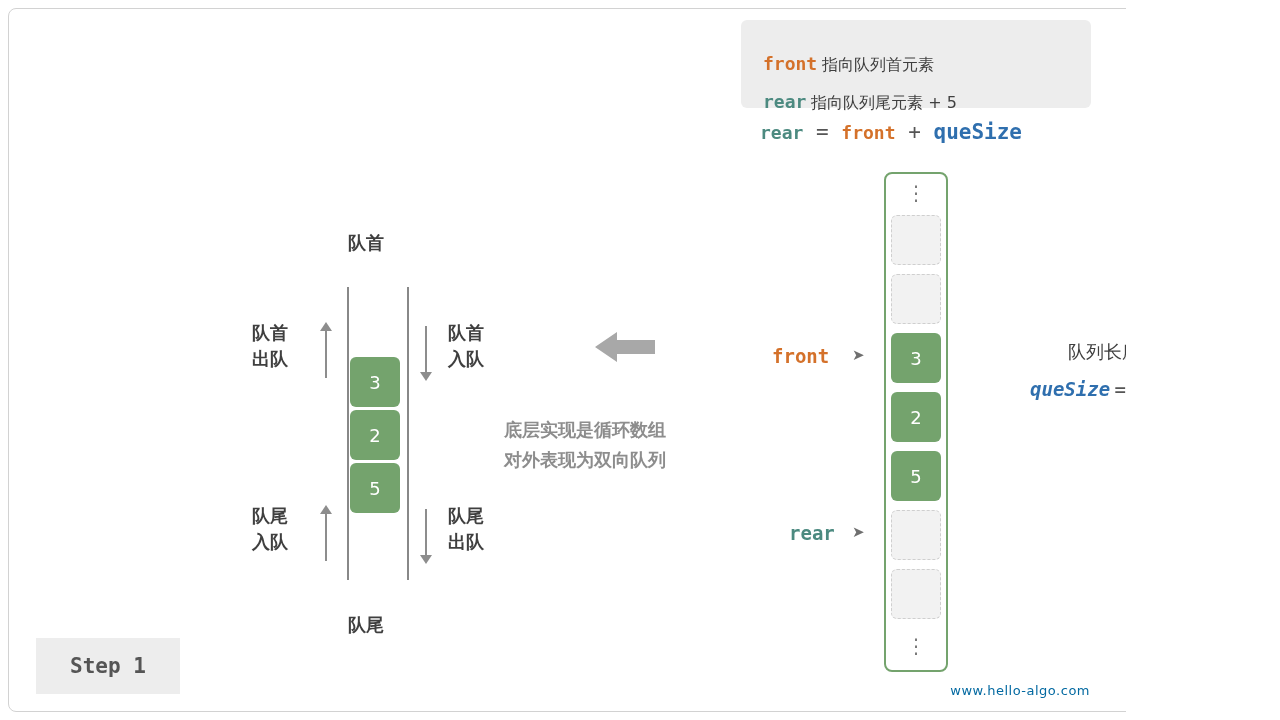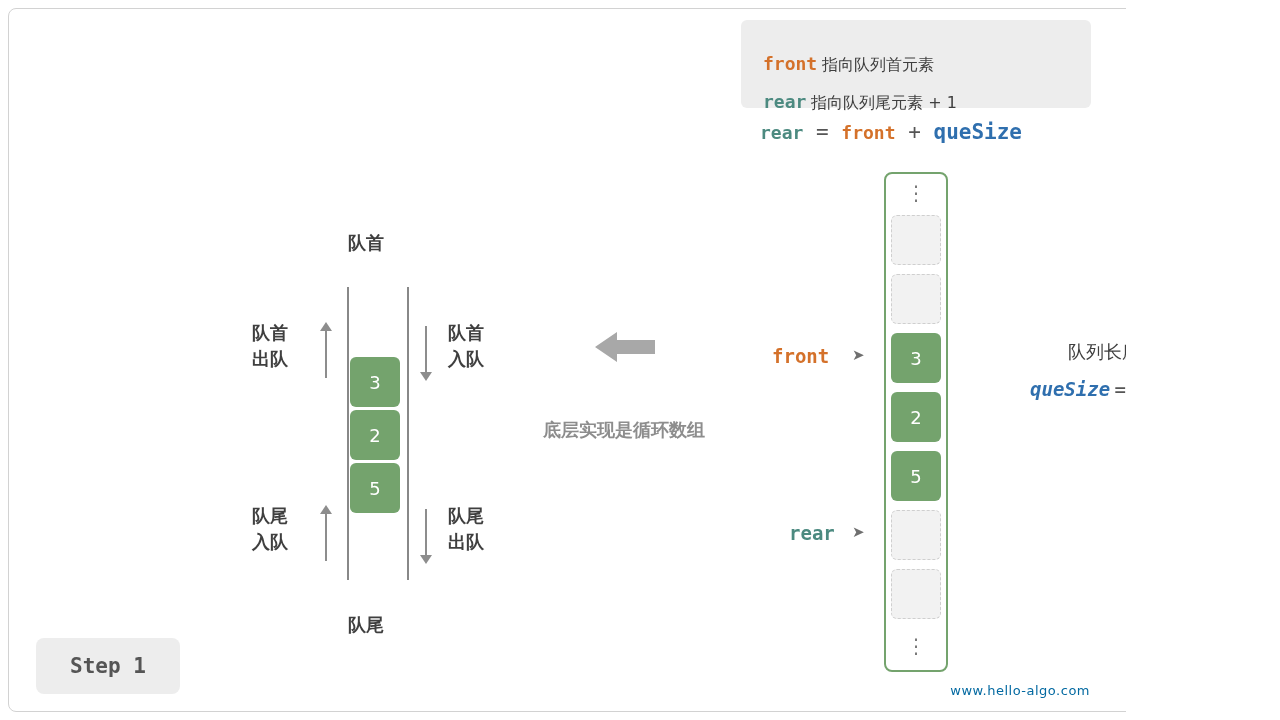--- a/index.html
+++ b/index.html
@@ -127,21 +127,20 @@
     text-align: right;
   }
   .label-gray {
     position: absolute;
     font-family: "DejaVu Sans", sans-serif;
     font-size: 18px;
     font-weight: bold;
     color: #8d8d8d;
     white-space: nowrap;
     line-height: 30px;
-    text-align: center;
   }
 
   
   .arrow-v {
     position: absolute;
     width: 2px;
     background: #8d8d8d;
   }
   .arrow-head {
     position: absolute;
@@ -217,21 +216,21 @@
   }
 
   
   .step-badge {
     position: absolute;
     left: 36px;
     top: 638px;
     width: 144px;
     height: 56px;
     background: #ededed;
-    border-radius: 8px;
+    border-radius: 0;
     display: flex;
     align-items: center;
     justify-content: center;
     font-family: "DejaVu Sans Mono", monospace;
     font-size: 21px;
     font-weight: bold;
     color: #555555;
   }
   .watermark {
     position: absolute;
@@ -249,21 +248,21 @@
 <div id="canvas">
   <div class="frame"></div>
 
   <div class="legend-box">
     <div class="legend-line l1">
       <span class="kw-front">front</span>
       <span class="cn">指向队列首元素</span>
     </div>
     <div class="legend-line l2">
       <span class="kw-rear">rear</span>
-      <span class="cn">指向队列尾元素 + 1</span>
+      <span class="cn">指向队列尾元素 + 5</span>
     </div>
   </div>
 
   <div class="formula">
     <span class="kw-rear">rear</span>
     <span class="op">=</span>
     <span class="kw-front">front</span>
     <span class="op">+</span>
     <span class="kw-quesize">queSize</span>
   </div>
@@ -301,20 +300,21 @@
 
   <div class="arrow-v" style="left:425px; top:509px; height:48px;"></div>
   <div class="arrow-head down" style="left:420px; top:555px;"></div>
   <div class="label-cn" style="left:448px; top:503px;">
     <div>队尾</div>
     <div>出队</div>
   </div>
 
   <div class="label-gray" style="left:504px; top:415px; width:240px;">
     <div>底层实现是循环数组</div>
+    <div>对外表现为双向队列</div>
   </div>
 
   <svg class="big-arrow" viewBox="0 0 60 38">
     <polygon points="0,19 22,4 22,12 60,12 60,26 22,26 22,34" fill="#a8a8a8"></polygon>
   </svg>
 
   <div class="array-box"></div>
 
   <div class="dots" style="left:884px; top:184px;">
     <div>·</div>

